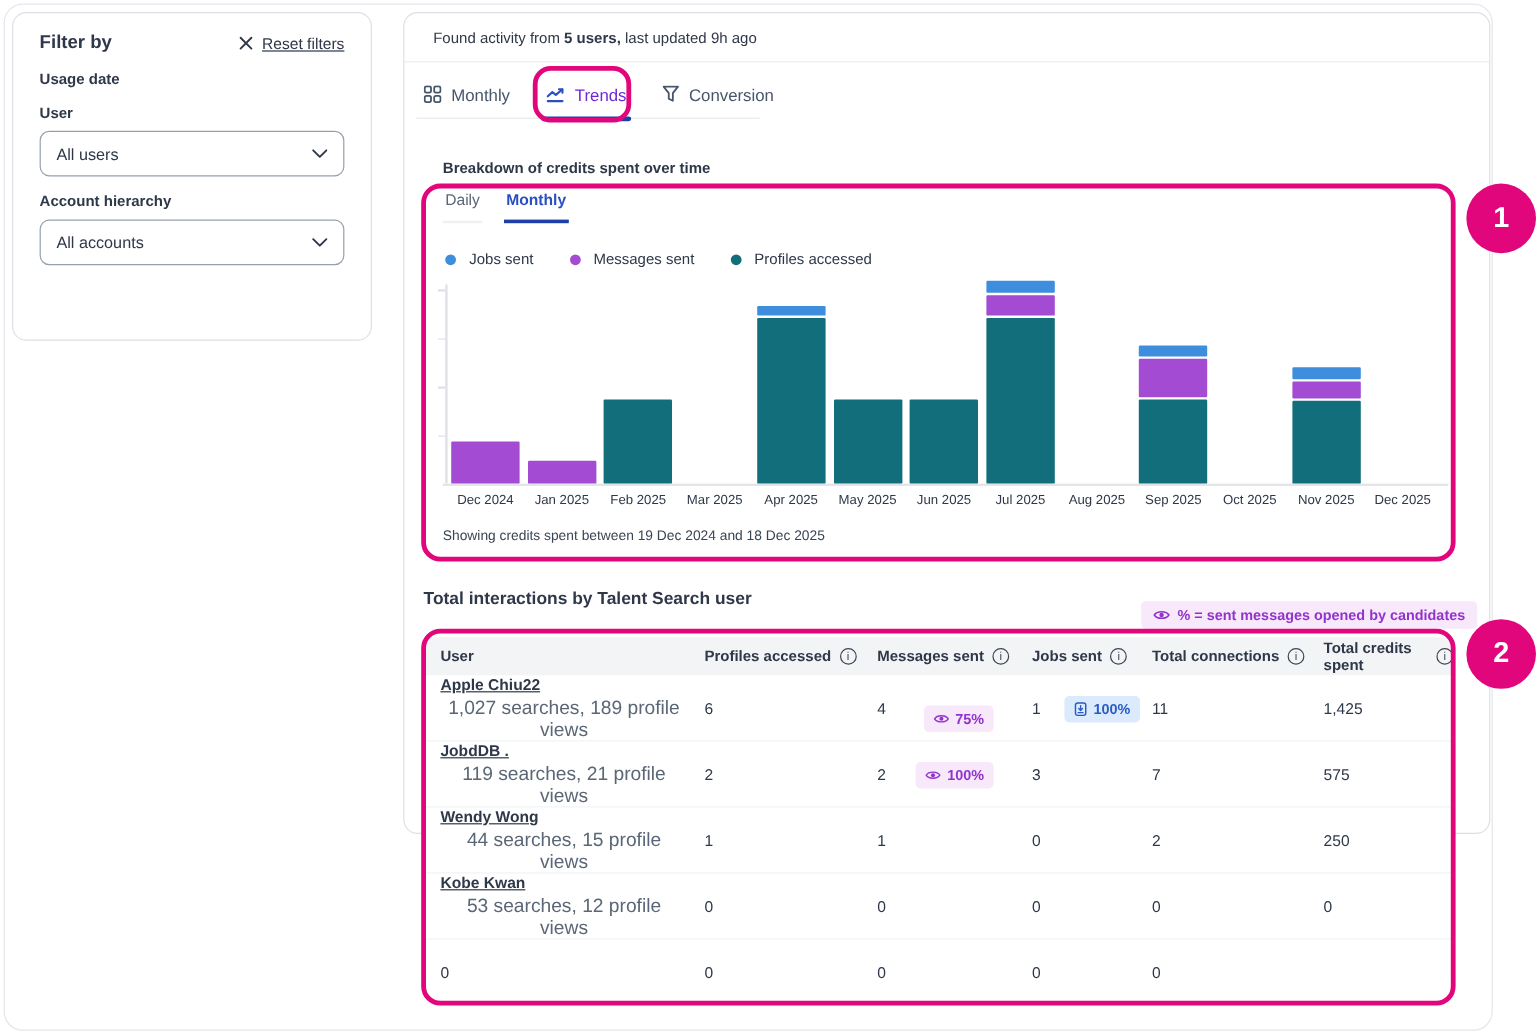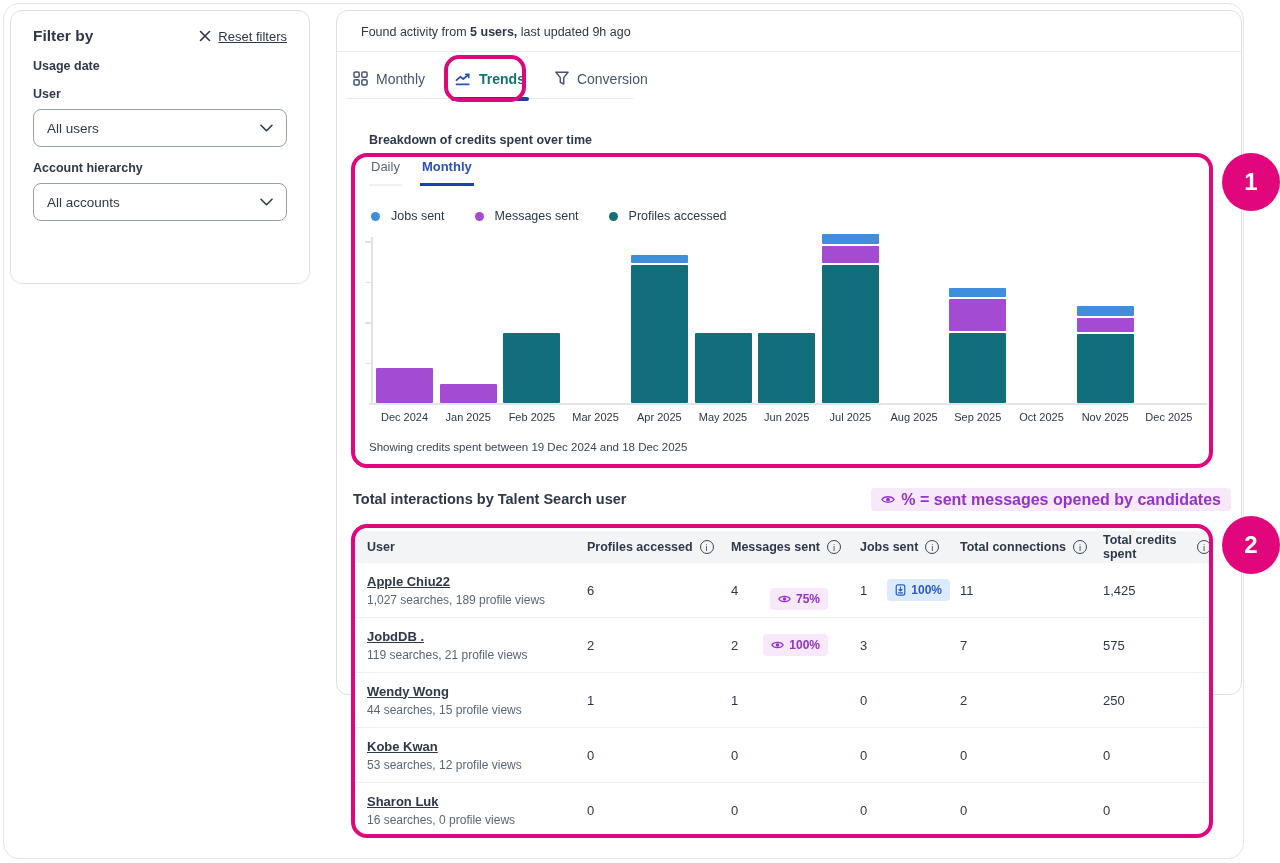--- a/index.html
+++ b/index.html
@@ -33,21 +33,21 @@
     background:#fff; border:1px solid #dce0e5; border-radius:12px;
   }
   .status-bar { padding:14px 24px 12px; font-size:12.5px; }
   .status-bar b { font-weight:700; }
   .main-divider { position:absolute; left:0; top:40px; width:100%; height:1px; background:#e9ebee; }
   .tabs {
     position:absolute; left:10px; top:48px; width:286px; height:40px;
     display:flex; gap:30px; padding:0 6px; border-bottom:1px solid #e7e9ec;
   }
   .tab { display:flex; align-items:center; gap:8px; font-size:14px; color:#46556a; cursor:pointer; position:relative; }
-  .tab.active { color:#0f766e; font-weight:700; }
+  .tab.active { color:#6d28d9; font-weight:400; }
   .tab.active::after { content:""; position:absolute; left:-4px; right:-4px; bottom:-3px; height:4px; background:#1c3fa8; border-radius:3px; }
   .tab svg { display:block; }
   .trends-ring {
     position:absolute; left:107px; top:44px; width:82px; height:47px;
     border:4px solid #e2067c; border-radius:15px; z-index:6; pointer-events:none;
   }
   .chart-title { position:absolute; left:32px; top:122px; font-size:12.5px; font-weight:700; }
   .annot-box { position:absolute; border:4px solid #e2067c; border-radius:16px; z-index:5; pointer-events:none; }
   .box1 { left:14px; top:142px; width:862px; height:315px; }
   .box2 { left:14px; top:513px; width:862px; height:314px; }
@@ -64,34 +64,34 @@
   .y-axis { position:absolute; left:18px; top:6px; width:1.5px; height:166px; background:#dfe2e6; }
   .y-tick { position:absolute; left:12px; width:6px; height:1.5px; background:#dfe2e6; }
   .x-baseline { position:absolute; left:16px; top:172px; width:838px; height:1.5px; background:#e3e5e8; }
   .bar { position:absolute; width:57px; bottom:28px; display:flex; flex-direction:column; justify-content:flex-end; gap:2px; }
   .bar-seg { width:100%; border-radius:1px; }
   .x-label { position:absolute; top:180px; width:66px; text-align:center; font-size:11px; color:#2e3849; }
   .chart-footnote { position:absolute; left:32px; top:430px; font-size:11.5px; color:#3a4554; }
   
   .section-heading { position:absolute; left:16px; top:480px; font-size:14.5px; font-weight:700; }
   .badge-row { position:absolute; right:10px; top:477px; display:flex; gap:10px; }
-  .key-badge { height:23px; display:flex; align-items:center; gap:6px; padding:0 10px; border-radius:4px; font-size:16px; font-weight:700; }
+  .key-badge { height:23px; display:flex; align-items:center; gap:6px; padding:0 10px; border-radius:4px; font-size:12px; font-weight:700;margin-top:13px; }
   
   .table { position:absolute; left:16px; top:520px; width:858px; font-size:13px; }
   .t-head, .t-row {
     display:grid; grid-template-columns:220px 144px 129px 100px 143px 1fr;
     align-items:center;
   }
   .t-head { background:#f3f4f6; height:32px; font-size:12.5px; font-weight:700; border-radius:2px; }
   .t-head .cell { display:flex; align-items:center; gap:7px; }
   .t-row { height:55px; border-bottom:1px solid #eef0f2; background:#fff; }
   .t-row:last-child { border-bottom:none; }
   .cell { padding-left:14px; }
   .user-name { font-weight:700; font-size:13px; margin-bottom:4px;text-decoration:underline; }
-  .user-sub { font-size:12px; color:#5b6776; }
+  .user-sub { font-size:16px; color:#5b6776;text-align:center; }
   .val-cell { display:flex; align-items:center; justify-content:space-between; }
   .cell-badge { height:22px; display:flex; align-items:center; gap:5px; padding:0 8px; border-radius:4px; font-size:12px; font-weight:700; }
   .badge-pink { background:#f7e8fa; color:#9233cc; }
   .badge-blue { background:#dbeafc; color:#2a5bc4; }
   .info-i {
     width:14px; height:14px; border:1.2px solid #3a4554; border-radius:50%;
     font-size:9.5px; font-weight:400; display:inline-flex; align-items:center; justify-content:center;
     color:#3a4554; flex:none; cursor:pointer;
   }
   
@@ -384,24 +384,20 @@
             <div class="cell val-cell">
               <span>0</span>
             </div>
             <div class="cell val-cell">
               <span>0</span>
             </div>
             <div class="cell">0</div>
             <div class="cell">0</div>
           </div>
           <div class="t-row">
-            <div class="cell">
-              <div class="user-name">Sharon Luk</div>
-              <div class="user-sub">16 searches, 0 profile views</div>
-            </div>
             <div class="cell">0</div>
             <div class="cell val-cell">
               <span>0</span>
             </div>
             <div class="cell val-cell">
               <span>0</span>
             </div>
             <div class="cell">0</div>
             <div class="cell">0</div>
           </div>

